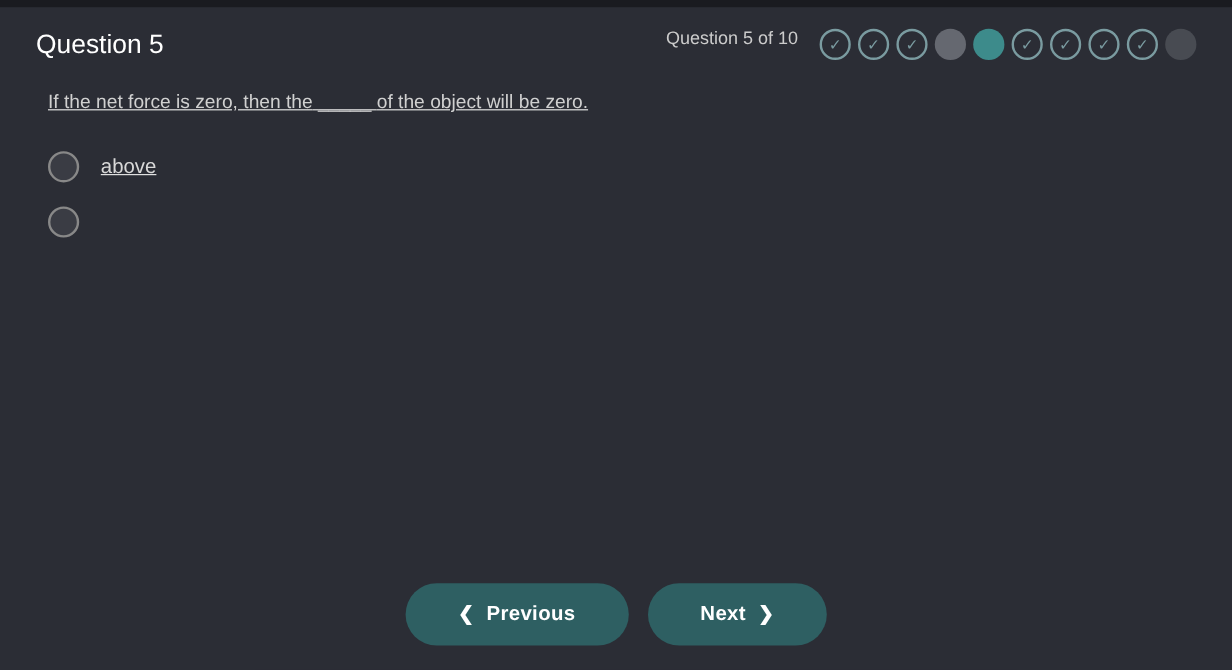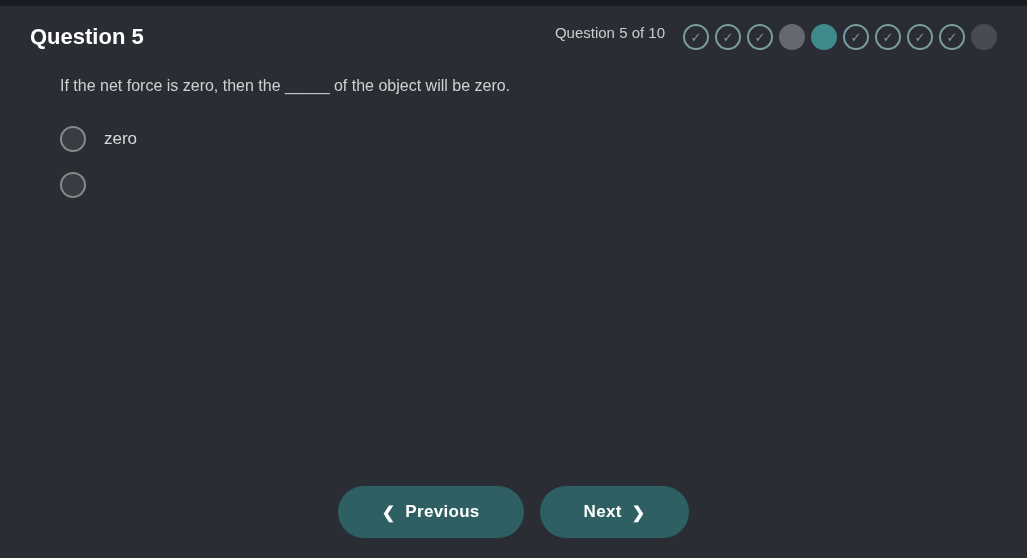--- a/index.html
+++ b/index.html
@@ -22,21 +22,21 @@
 
     .header {
       display: flex;
       align-items: center;
       justify-content: space-between;
       padding: 18px 30px 14px 30px;
     }
 
     .question-title {
       font-size: 22px;
-      font-weight: 700;
+      font-weight: 400;
       color: #ffffff;
     }
 
     .progress-area {
       display: flex;
       align-items: flex-start;
       gap: 10px;
     }
 
     .progress-label {
@@ -46,21 +46,22 @@
     }
 
     .progress-dots {
       display: flex;
       gap: 6px;
       align-items: center;
     }
 
     .main-content {
       flex: 1;
-      padding: 10px 60px 0 60px;
+      padding: 10px 60px 0 40px;
+      text-decoration: underline;
     }
 
     .question-text {
       font-size: 16px;
       color: #d0d0d0;
       margin-bottom: 28px;
       line-height: 1.5;
     }
 
     .options-list {
@@ -184,21 +185,21 @@
   <p class="question-text">
     <span>If the net force is zero, then the</span>
     <span> _____ </span>
     <span>of the object will be zero.</span>
   </p>
 
   <div class="options-list">
 
     <div class="option-item">
       <div class="radio-circle"></div>
-      <span class="option-label">zero</span>
+      <span class="option-label">above</span>
     </div>
 
 
 
     <div class="option-item">
       <div class="radio-circle"></div>
     </div>
 
   </div>
 </div>

